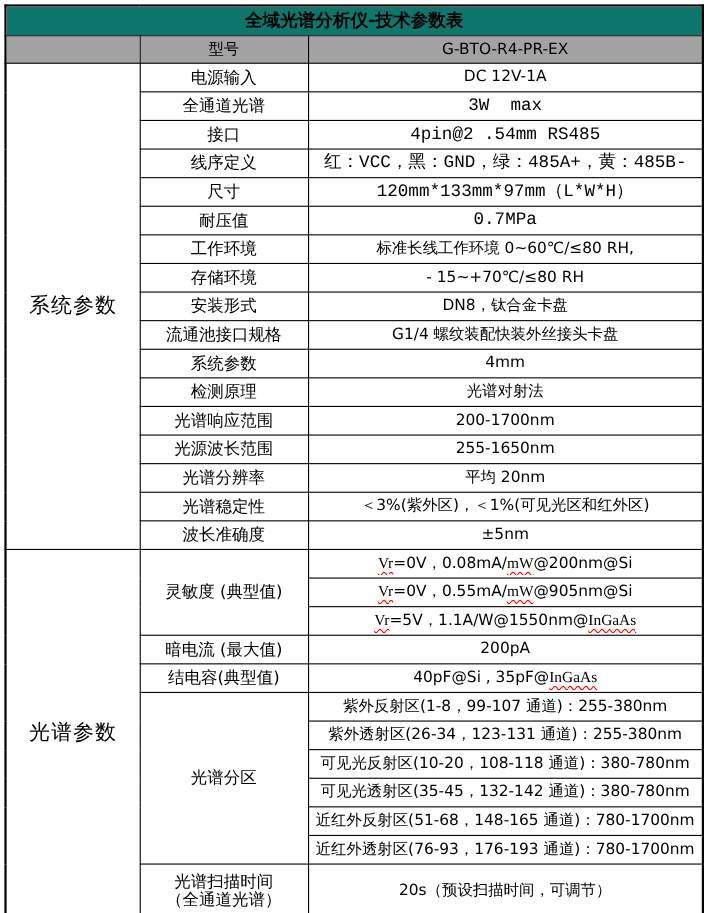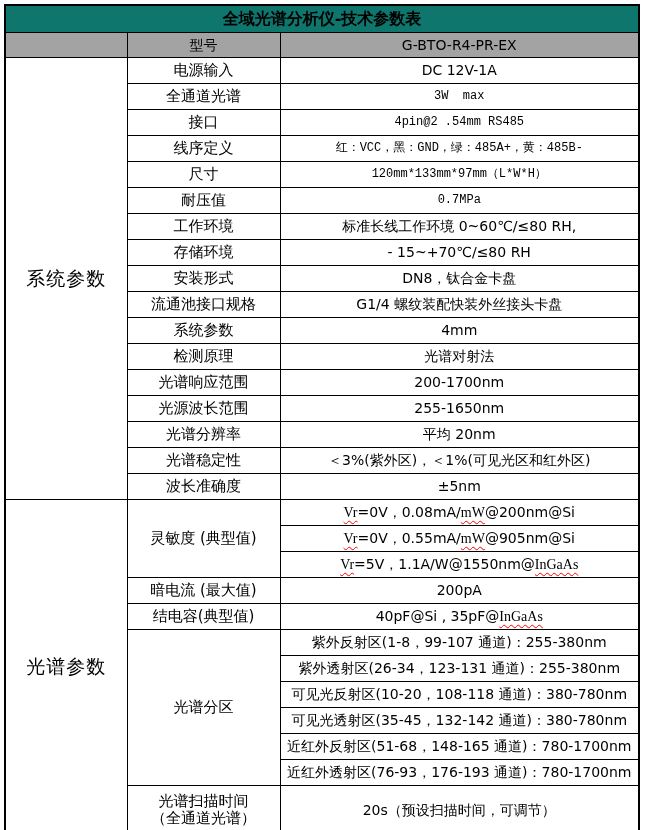--- a/index.html
+++ b/index.html
@@ -36,21 +36,21 @@
     height:24px;
     font-size:14px;
     margin-top:30px;
   }
   td.section{
     font-size:19px;
     letter-spacing:1px;
   }
   td.lbl{font-size:15px;}
   td.val{font-size:14px;}
-  td.mono{font-family:"Liberation Mono","DejaVu Sans Mono",monospace;font-size:12px;}
+  td.mono{font-family:"Liberation Mono","DejaVu Sans Mono",monospace;font-size:16px;}
   tr.tall td{height:48px;}
   td.pre{white-space:pre-line;}
   .wavy{
     text-decoration:underline;
     text-decoration-style:wavy;
     text-decoration-color:#ff0000;
     text-decoration-thickness:1px;
     text-underline-offset:3px;
     font-family:Liberation Serif, serif;
   }

